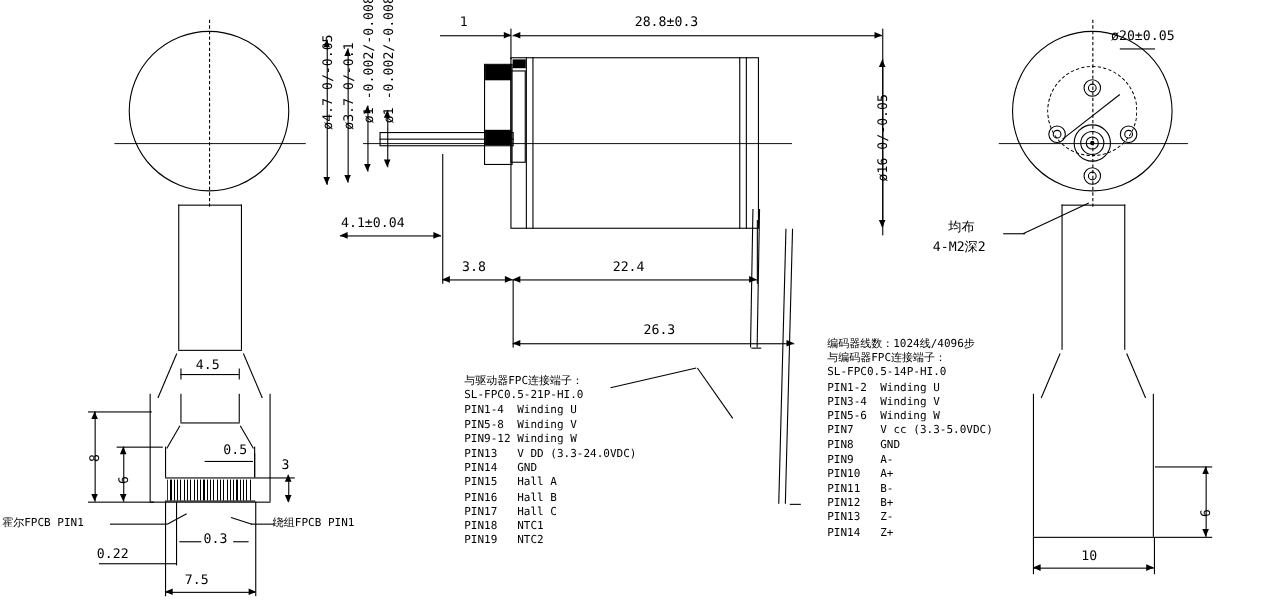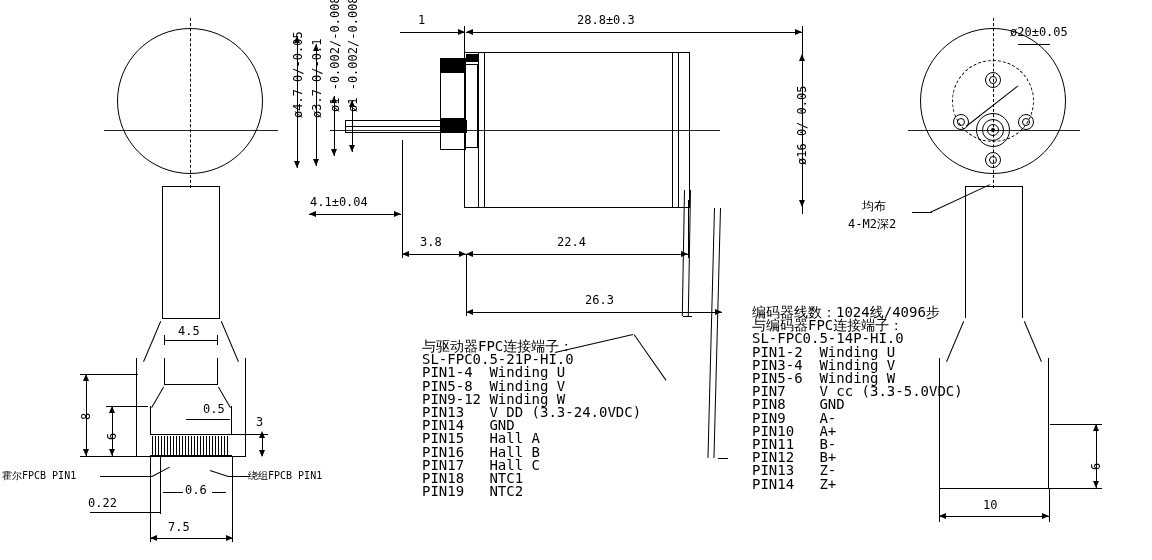--- a/index.html
+++ b/index.html
@@ -11,21 +11,21 @@
   .v { width:1px; }
   .dash-v { position:absolute; width:0; border-left:1px dashed #000; }
   .cl-h { position:absolute; height:0; border-top:1px solid #000;
           opacity:.85; }
   .txt { position:absolute; font-family:"DejaVu Sans Mono", monospace; font-size:12px; line-height:13px; white-space:pre; }
   .txt.sm { font-size:10px; line-height:11px; }
   .rot { transform-origin:0 0; transform:rotate(-90deg); }
   .blk { position:absolute; border:1px solid #000; }
   .fill { position:absolute; background:#000; }
   .circ { position:absolute; border:1px solid #000; border-radius:50%; }
-  .txtblock { position:absolute; font-size:14px; line-height:13.2px; white-space:pre; font-family:"DejaVu Sans Mono", monospace; }
+  .txtblock { position:absolute; font-size:10px; line-height:13.2px; white-space:pre; font-family:"DejaVu Sans Mono", monospace; }
   .hatch { position:absolute;
     background-image:repeating-linear-gradient(90deg,#000 0 1px,transparent 1px 3px); }
   .arrowL, .arrowR { position:absolute; width:0; height:0; }
   .arrowL { border-top:3px solid transparent; border-bottom:3px solid transparent; border-right:7px solid #000; }
   .arrowR { border-top:3px solid transparent; border-bottom:3px solid transparent; border-left:7px solid #000; }
   .arrowU { position:absolute; width:0;height:0; border-left:3px solid transparent; border-right:3px solid transparent; border-bottom:7px solid #000;}
   .arrowD { position:absolute; width:0;height:0; border-left:3px solid transparent; border-right:3px solid transparent; border-top:7px solid #000;}
 </style>
 </head>
 <body>
@@ -82,21 +82,21 @@
   <div class="arrowD" style="left:109px; top:449px;"></div>
   <div class="ln h" style="left:106px; top:406px; width:42px;"></div>
   <div class="txt rot" style="left:106px; top:440px;">6</div>
 
   <div class="ln v" style="left:262px; top:434px; height:22px;"></div>
   <div class="arrowU" style="left:259px; top:431px;"></div>
   <div class="arrowD" style="left:259px; top:450px;"></div>
   <div class="ln h" style="left:232px; top:434px; width:36px;"></div>
   <div class="txt" style="left:256px; top:416px;">3</div>
 
-  <div class="txt" style="left:185px; top:484px;">0.6</div>
+  <div class="txt" style="left:185px; top:484px;">0.3</div>
   <div class="ln h" style="left:163px; top:492px; width:20px;"></div>
   <div class="ln h" style="left:212px; top:492px; width:14px;"></div>
 
   <div class="ln h" style="left:90px; top:512px; width:70px;"></div>
   <div class="ln v" style="left:160px; top:456px; height:58px;"></div>
   <div class="txt" style="left:88px; top:497px;">0.22</div>
 
   <div class="ln h" style="left:150px; top:538px; width:82px;"></div>
   <div class="arrowL" style="left:150px; top:535px;"></div>
   <div class="arrowR" style="left:226px; top:535px;"></div>

